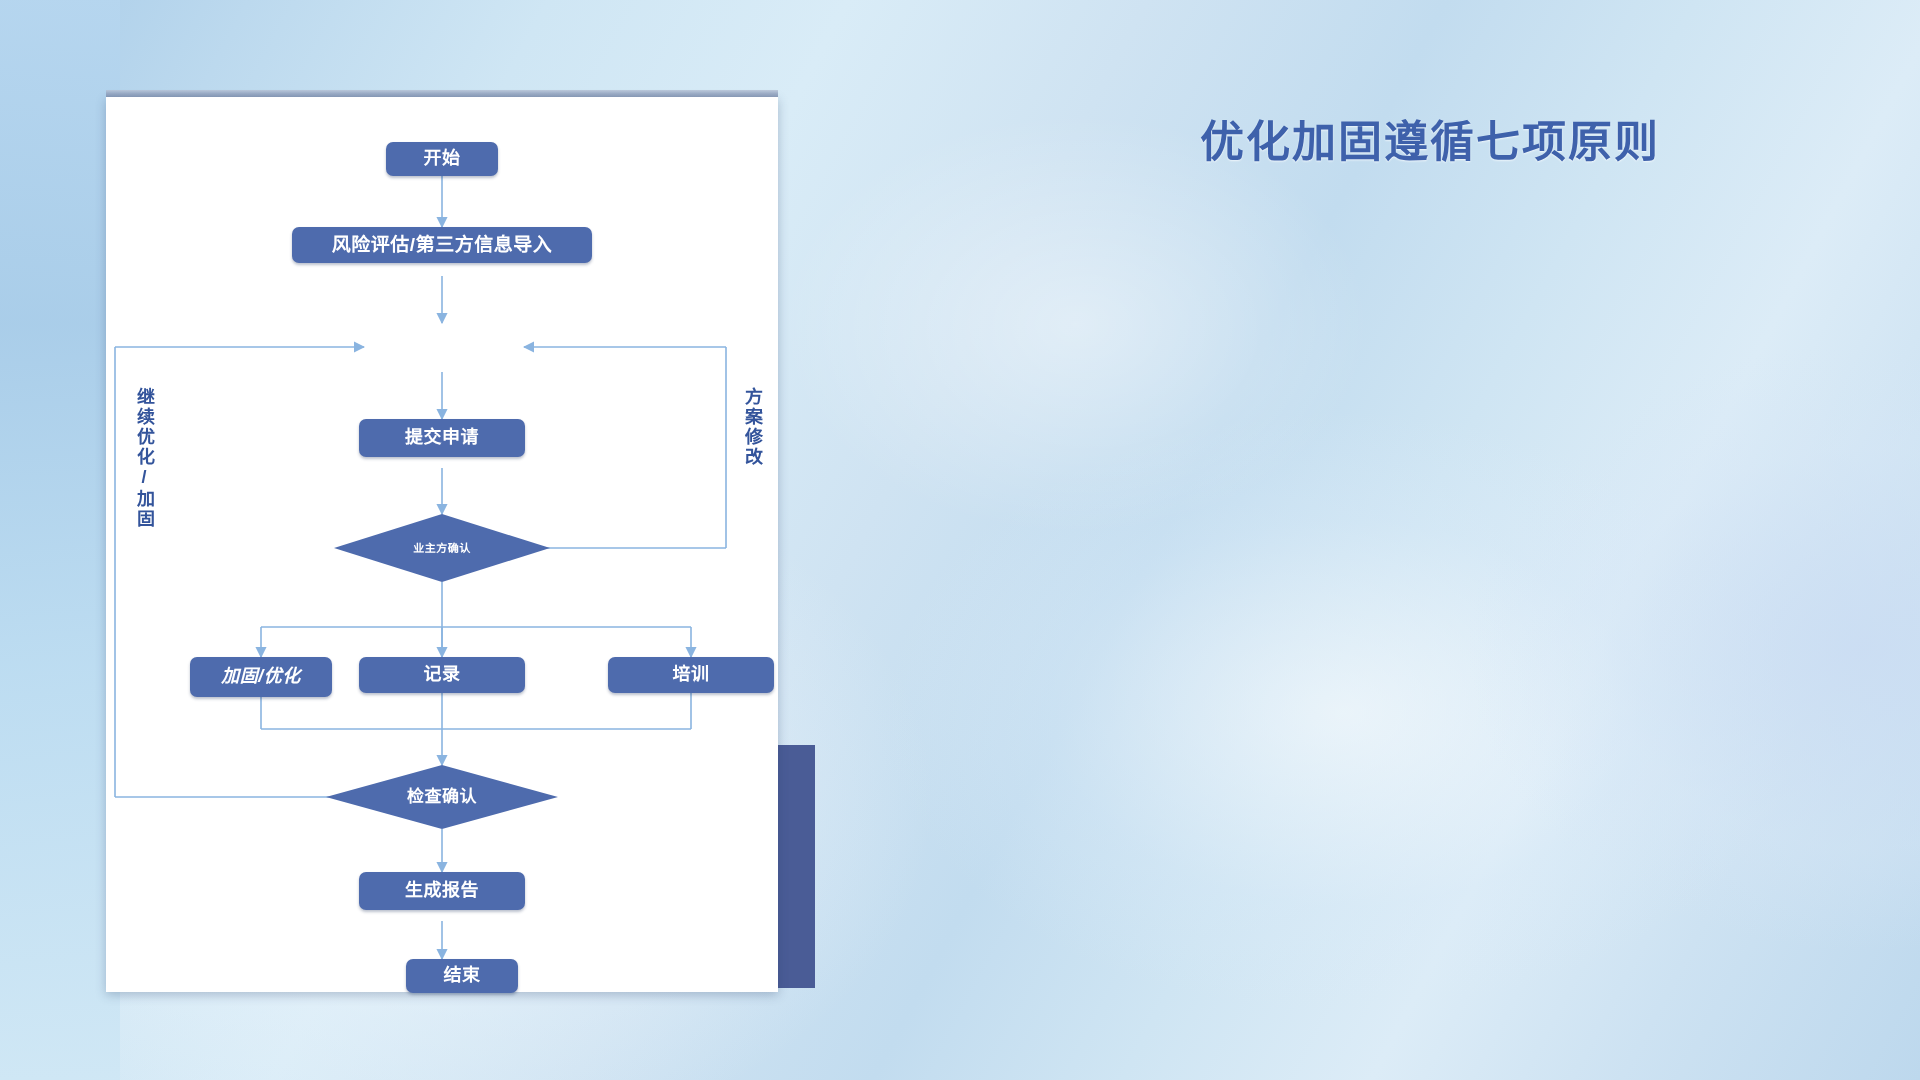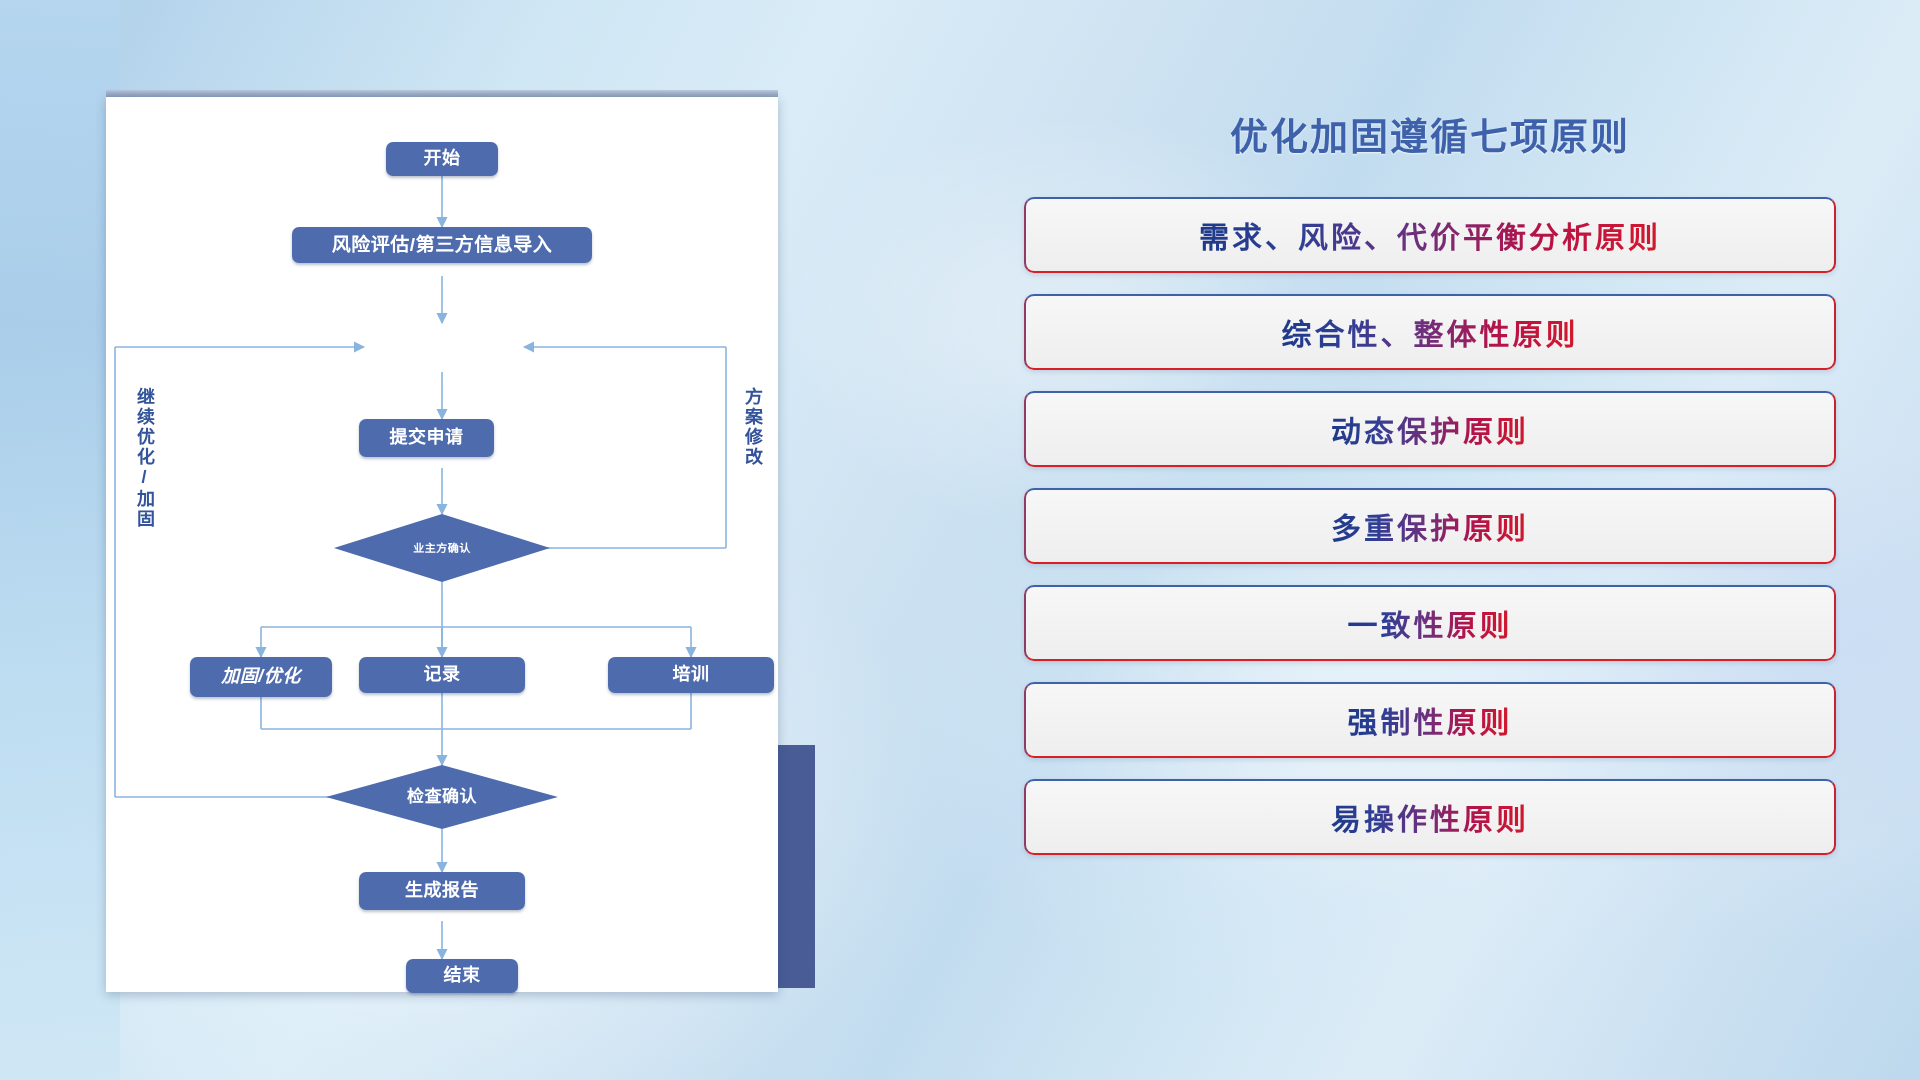--- a/index.html
+++ b/index.html
@@ -76,21 +76,21 @@
     position:absolute;color:#33549b;font-weight:bold;
     writing-mode:vertical-rl;text-orientation:upright;
     letter-spacing:2px;line-height:1.06;
   }
 
   
   #right{
     position:absolute;left:1000px;top:80px;width:860px;height:940px;
   }
   #panel-title{
-    color:#3e61ab;font-weight:bold;font-size:38px;letter-spacing:2px;
+    color:#3e61ab;font-weight:bold;font-size:44px;letter-spacing:2px;
     text-align:center;margin:26px 0 36px 0;
     text-shadow:0 1px 2px rgba(255,255,255,.7);
   }
   #cards{display:flex;flex-direction:column;gap:21px;padding:0 24px;}
   .pcard{
     position:relative;height:72px;border-radius:10px;
     background:linear-gradient(180deg,#f7f7f7 0%,#f2f2f2 55%,#eeeeee 100%);
     border-top:2px solid #3e62a8;
     border-left:2px solid #8e3c66;
     border-right:2px solid #c62230;
@@ -168,21 +168,21 @@
 
       <polygon points="336,417 444,451 336,485 228,451" fill="#4e6bad"></polygon>
       <polygon points="336,668 452,700 336,732 220,700" fill="#4e6bad"></polygon>
     </svg>
 
     <div class="node rect" style="left:280px;top:45px;width:112px;height:34px;font-size:18px;">开始</div>
 
     <div class="node rect" style="left:186px;top:130px;width:300px;height:36px;font-size:19px;">风险评估/第三方信息导入</div>
 
 
-    <div class="node rect" style="left:253px;top:322px;width:135px;height:38px;font-size:18px;">提交申请</div>
+    <div class="node rect" style="left:253px;top:322px;width:166px;height:38px;font-size:18px;">提交申请</div>
 
     <div class="node diamond" style="left:228px;top:417px;width:216px;height:68px;font-size:11px;">业主方确认</div>
 
     <div class="node rect" style="left:84px;top:560px;width:142px;height:40px;font-size:18px;font-style:italic;">加固/优化</div>
 
     <div class="node rect" style="left:253px;top:560px;width:166px;height:36px;font-size:18px;">记录</div>
 
     <div class="node rect" style="left:502px;top:560px;width:166px;height:36px;font-size:18px;">培训</div>
 
     <div class="node diamond" style="left:220px;top:668px;width:232px;height:64px;font-size:17px;">检查确认</div>
@@ -195,44 +195,13 @@
 
     <div class="vlabel" style="left:636px;top:290px;font-size:18px;">方案修改</div>
 
   </div>
 </div>
 
 <div id="right">
 
   <div id="panel-title">优化加固遵循七项原则</div>
 
-  <div id="cards">
-
-    <div class="pcard">
-      <span class="pcard-text">需求、风险、代价平衡分析原则</span>
-    </div>
-
-    <div class="pcard">
-      <span class="pcard-text">综合性、整体性原则</span>
-    </div>
-
-    <div class="pcard">
-      <span class="pcard-text">动态保护原则</span>
-    </div>
-
-    <div class="pcard">
-      <span class="pcard-text">多重保护原则</span>
-    </div>
-
-    <div class="pcard">
-      <span class="pcard-text">一致性原则</span>
-    </div>
-
-    <div class="pcard">
-      <span class="pcard-text">强制性原则</span>
-    </div>
-
-    <div class="pcard">
-      <span class="pcard-text">易操作性原则</span>
-    </div>
-
-  </div>
 </div>
 
 </body></html>

